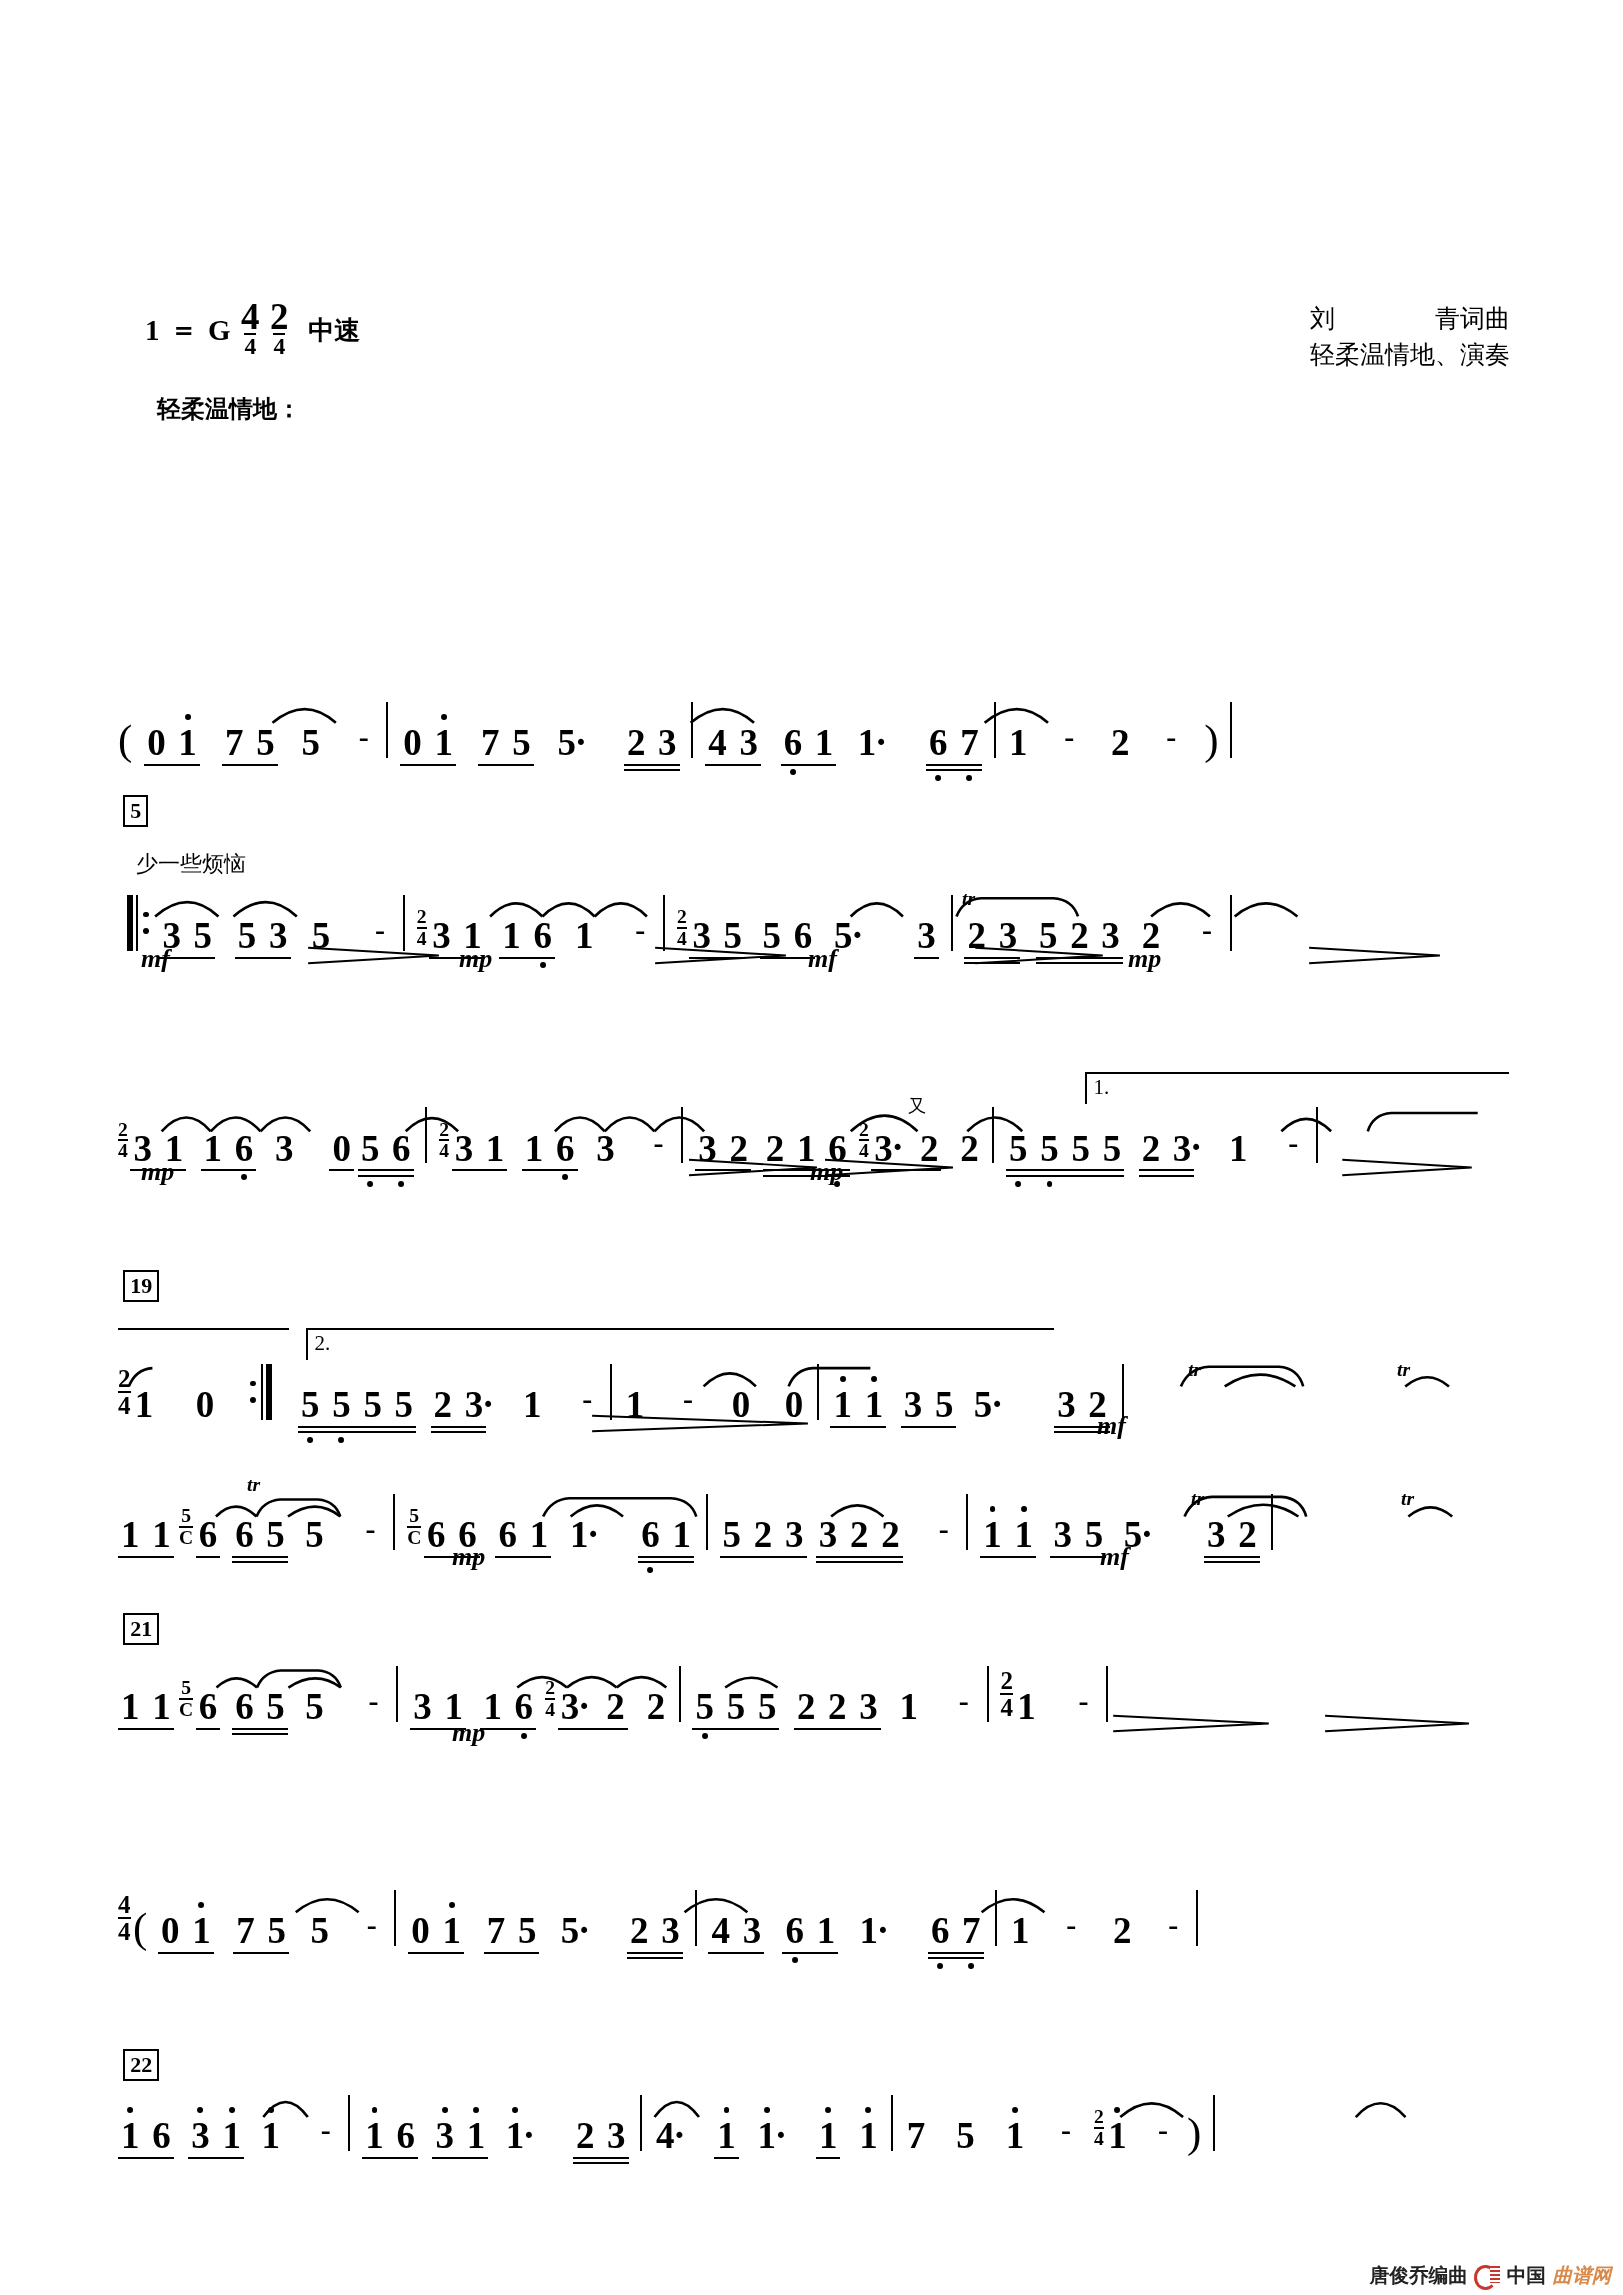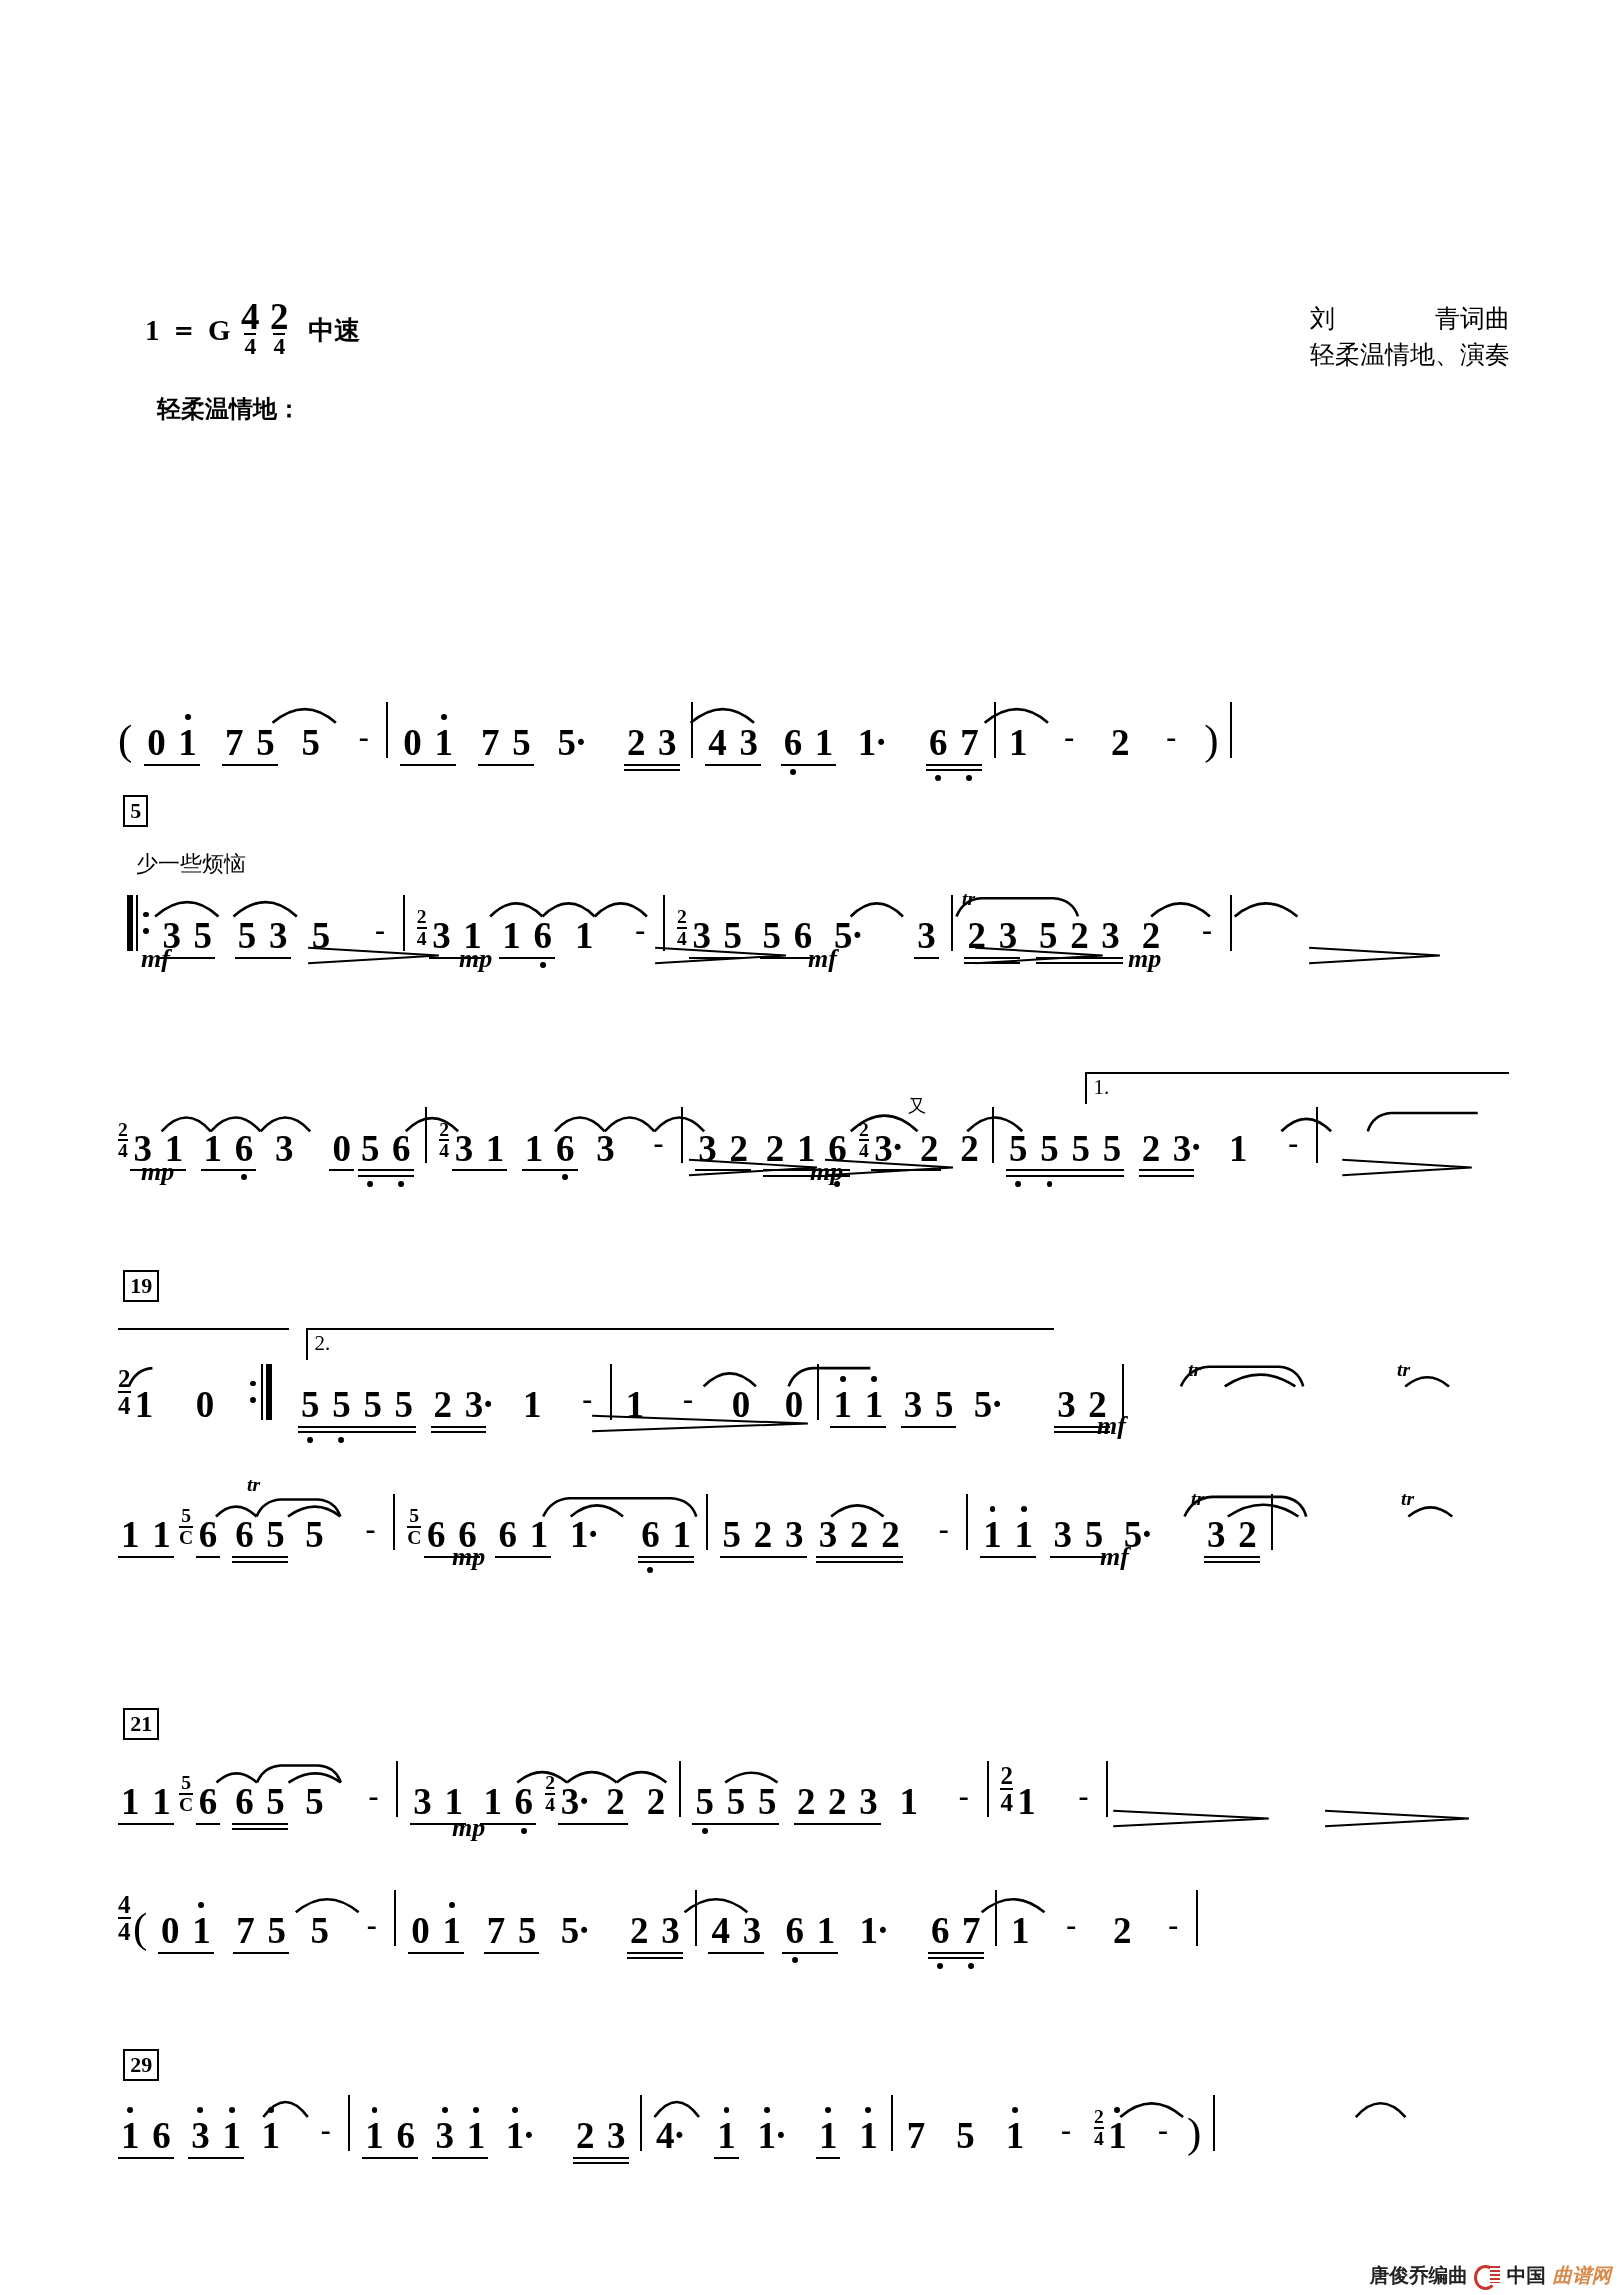--- a/index.html
+++ b/index.html
@@ -1090,21 +1090,21 @@
       <path d="M 440 86 Q 482 56 520 86" stroke="#000" stroke-width="4" fill="none"></path>
       <path d="M 872 86 Q 912 52 952 86" stroke="#000" stroke-width="4" fill="none"></path>
       <path d="M 830 86 Q 842 60 870 58 L 1025 58 Q 1056 60 1064 86" stroke="#000" stroke-width="4" fill="none"></path>
       <path d="M 1270 86 Q 1310 52 1350 86" stroke="#000" stroke-width="4" fill="none"></path>
       <path d="M 1810 86 Q 1822 58 1852 56 L 1958 56 Q 1988 58 1996 86" stroke="#000" stroke-width="4" fill="none"></path>
       <path d="M 1876 86 Q 1930 50 1984 86" stroke="#000" stroke-width="4" fill="none"></path>
       <path d="M 2152 86 Q 2186 58 2219 86" stroke="#000" stroke-width="4" fill="none"></path>
     </svg>
   </div>
 
-  <div class="system" style="top:1708px; height:170px;">
+  <div class="system" style="top:1613px; height:170px;">
     <div class="mnum" style="left:123px; top:0;">21</div>
 
     <div class="row" style="left:118px; top:45px;">
       <div class="grp b1">
         <span class="cell">
             <span class="num">1</span>
           </span>
         <span class="cell">
             <span class="num">1</span>
           </span>
@@ -1339,21 +1339,21 @@
       <span class="bar"></span>
     </div>
     <svg class="slurlayer" viewBox="0 0 2480 200" width="1623" height="131">
       <path d="M 452 86 Q 500 46 548 86" stroke="#000" stroke-width="4" fill="none"></path>
       <path d="M 1046 86 Q 1094 46 1142 86" stroke="#000" stroke-width="4" fill="none"></path>
       <path d="M 1500 86 Q 1548 46 1596 86" stroke="#000" stroke-width="4" fill="none"></path>
     </svg>
   </div>
 
   <div class="system" style="top:2049px; height:157px;">
-    <div class="mnum" style="left:123px; top:0;">29</div>
+    <div class="mnum" style="left:123px; top:0;">22</div>
 
     <div class="row" style="left:118px; top:38px;">
       <div class="grp b1">
         <span class="cell">
             <span class="oct-up"></span>
             <span class="num">1</span>
           </span>
         <span class="cell">
             <span class="num">6</span>
           </span>

